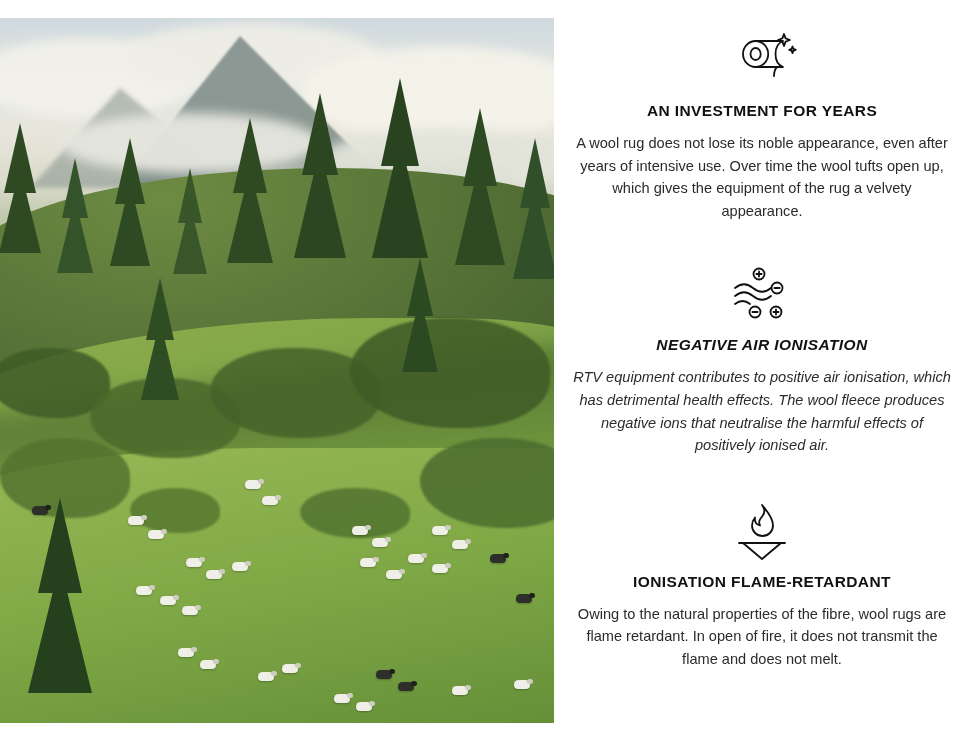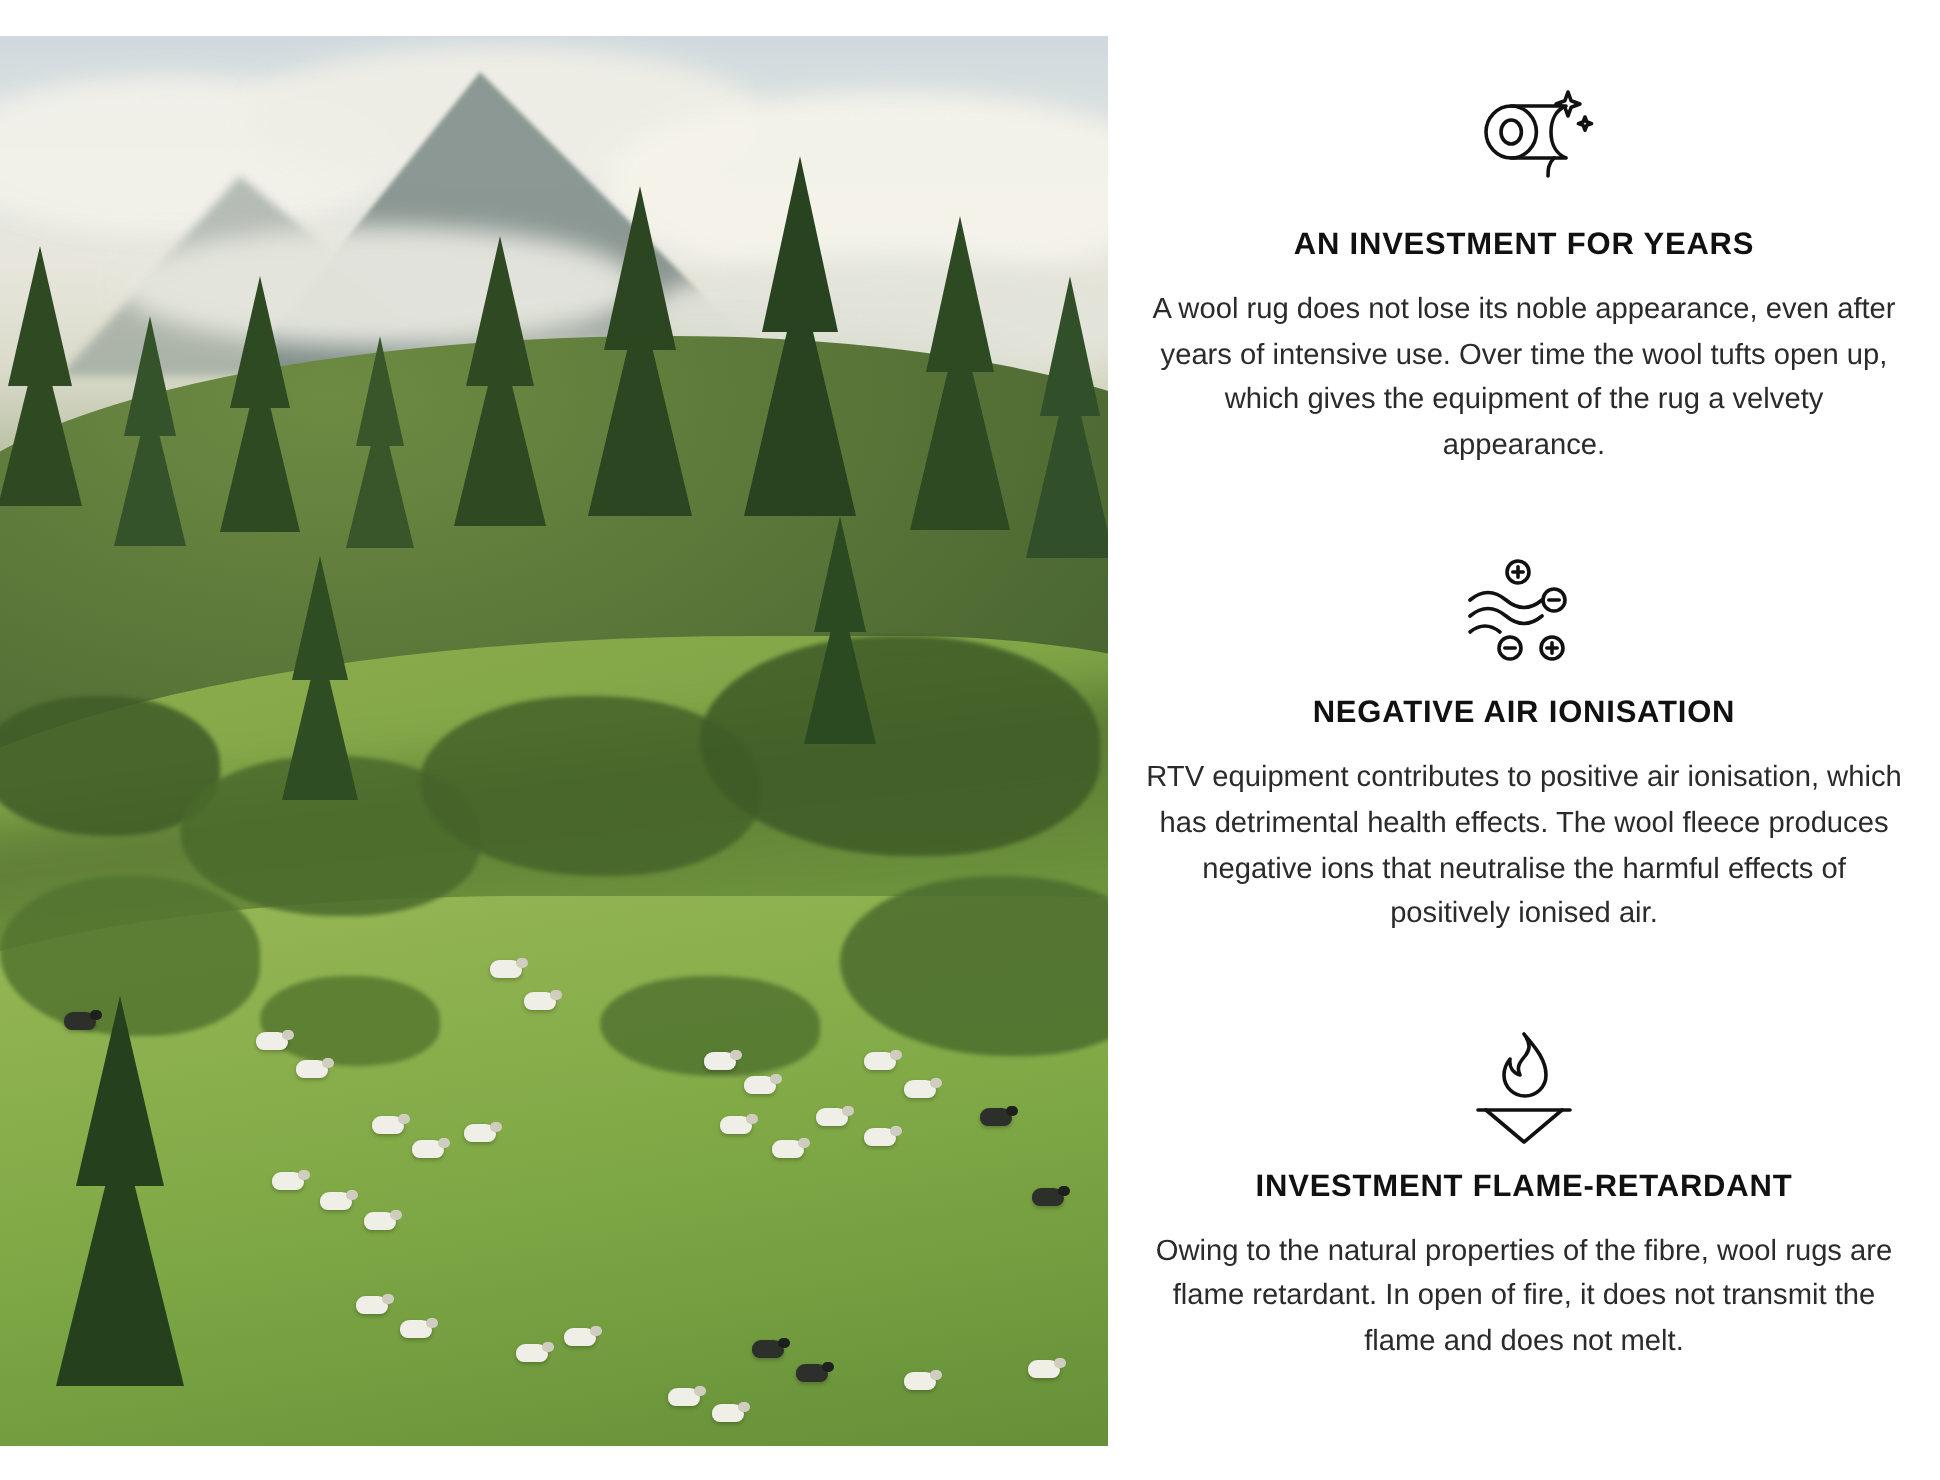--- a/index.html
+++ b/index.html
@@ -137,21 +137,21 @@
     width: 6px; height: 5px;
     background: #cfccc0;
     border-radius: 3px;
   }
   .sheep.dark { background: #2c2f2a; }
   .sheep.dark::after { background: #1d201c; }
 
   
   .features {
     flex: 1 1 auto;
-    padding: 30px 18px 10px 18px;
+    padding: 18px 18px 10px 18px;
     display: flex;
     flex-direction: column;
     align-items: center;
     justify-content: flex-start;
     background: #ffffff;
   }
   .feature {
     width: 380px;
     text-align: center;
     margin-bottom: 14px;
@@ -171,21 +171,21 @@
     color: #111111;
     margin: 0 0 12px 0;
   }
   .feature-body {
     font-size: 14.6px;
     line-height: 1.55;
     color: #2b2b2b;
     margin: 0;
   }
   .f1 { margin-top: 6px; }
-  .f2 { margin-top: 22px; }
+  .f2 { margin-top: 22px; font-style: italic; }
   .f3 { margin-top: 24px; }
 </style>
 </head>
 <body>
 
 <div class="page">
 
   <div class="photo-pane">
     <div class="photo">
       <div class="sky"></div>
@@ -334,18 +334,18 @@
     </div>
 
     <div class="feature f3">
       <div class="icon-wrap">
         <svg width="82" height="64" viewBox="0 0 82 64" fill="none" stroke="#111111" stroke-width="1.8" stroke-linecap="round" stroke-linejoin="round">
           <path d="M41 6c4 5.5 2.5 8.5.5 11-2.5 3-4.5 5.5-2.5 9.5-3.5-1-5.5-4-5-8-2 2.5-3 5-3 8 0 6 4.8 10.5 10.5 10.5S52 32.5 52 26.5C52 18 45 11 41 6z"></path>
           <path d="M18 44h46"></path>
           <path d="M22 44l19 16 19-16"></path>
         </svg>
       </div>
-      <h3 class="feature-title">INVESTMENT FLAME-RETARDANT</h3>
+      <h3 class="feature-title">IONISATION FLAME-RETARDANT</h3>
       <p class="feature-body">Owing to the natural properties of the fibre, wool rugs are flame retardant. In open of fire, it does not transmit the flame and does not melt.</p>
     </div>
 
   </div>
 </div>
 
 </body></html>

